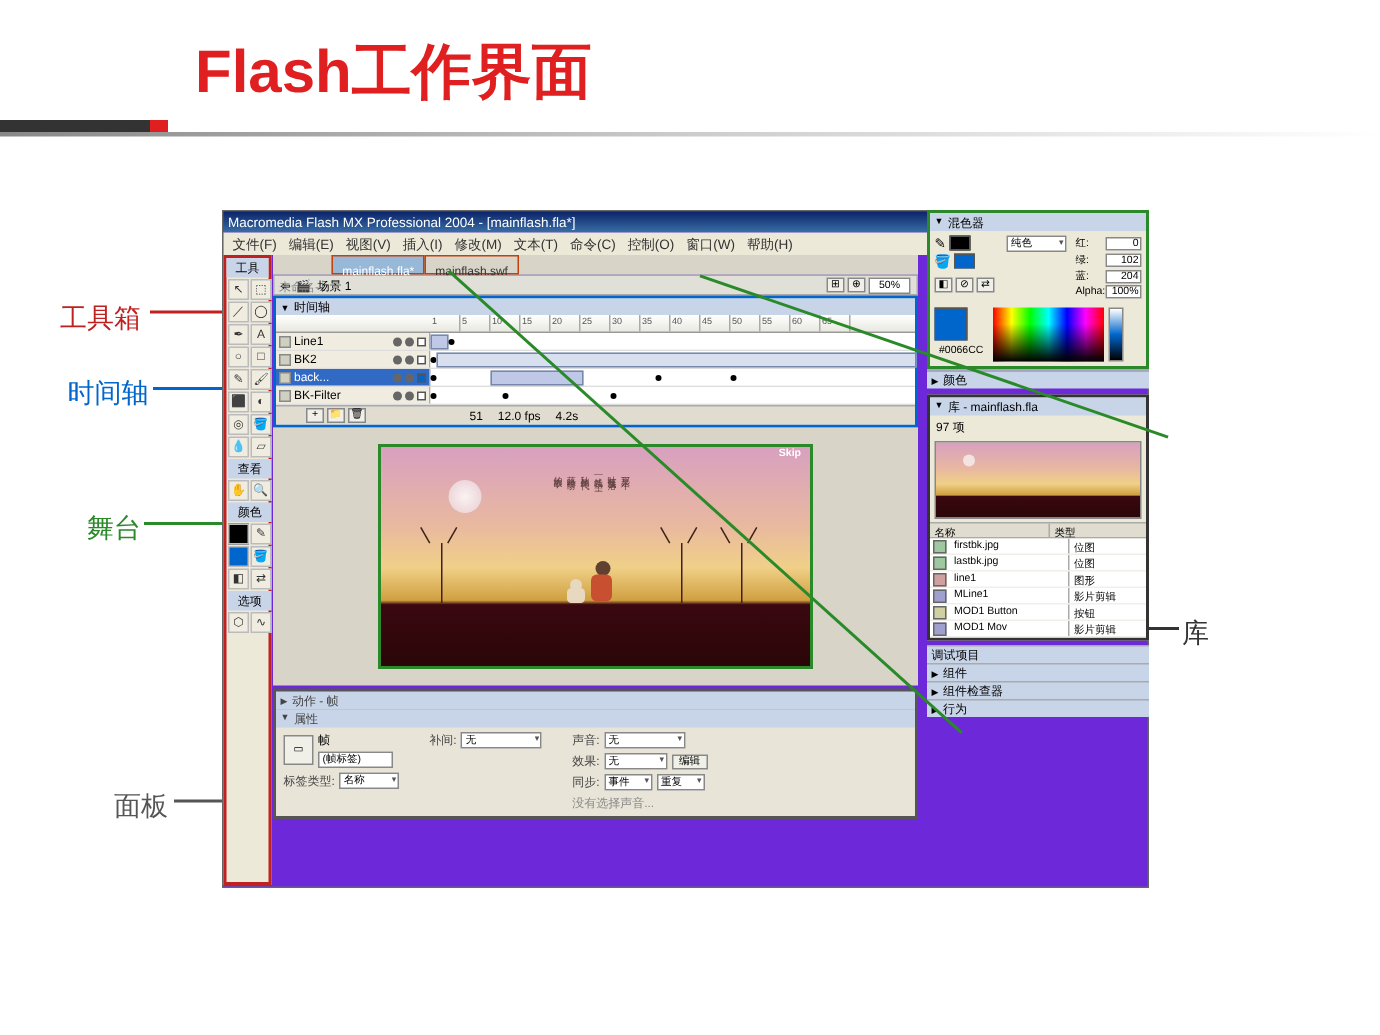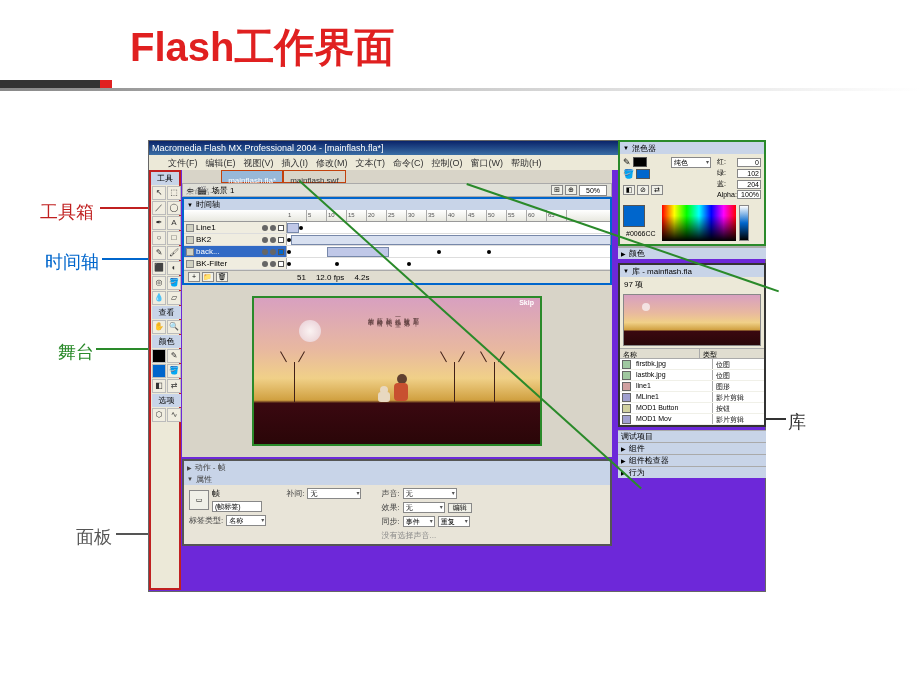--- a/index.html
+++ b/index.html
@@ -21,21 +21,21 @@
 .pl-timeline { top: 258px; left: 102px; width: 94px; height: 2px; background: #0066cc; }
 .pl-stage { top: 348px; left: 96px; width: 168px; height: 2px; background: #2a8a2a; }
 .pl-panel { top: 533px; left: 116px; width: 75px; height: 2px; background: #555; }
 .pl-library { top: 418px; left: 764px; width: 22px; height: 2px; background: #333; }
 
 .app-window { position: absolute; top: 140px; left: 148px; width: 618px; height: 452px; background: #6d28d9; border: 1px solid #666; font-size: 9px; }
 .titlebar { height: 14px; background: linear-gradient(#0a246a, #3a6ea5); color: #fff; display: flex; align-items: center; justify-content: space-between; padding: 0 3px; }
 .titlebar-text { font-size: 9px; }
 .win-btns { display: flex; gap: 2px; }
 .win-btn { width: 12px; height: 10px; background: #e0e0d0; border: 1px solid #888; font-size: 7px; text-align: center; line-height: 8px; }
-.menubar { height: 15px; background: #ece9d8; display: flex; gap: 8px; padding: 2px 19px; font-size: 9px; color: #333; }
+.menubar { height: 15px; background: #ece9d8; display: flex; gap: 8px; padding: 2px 6px; font-size: 9px; color: #333; }
 .menubar span { cursor: default; }
 
 .toolbox { position: absolute; top: 29px; left: 0; width: 32px; height: 420px; background: #ece9d8; border: 2px solid #c02020; display: flex; flex-direction: column; }
 .toolbox-title { background: #c8d4e8; font-size: 8px; padding: 1px 2px; text-align: center; }
 .tool-grid { display: grid; grid-template-columns: 14px 14px; gap: 1px; padding: 1px; }
 .tool { width: 14px; height: 14px; background: #f0ede0; border: 1px solid #bbb; font-size: 8px; text-align: center; line-height: 12px; color: #333; }
 .tool-label { grid-column: 1 / 3; font-size: 8px; text-align: center; padding: 1px 0; background: #c8d4e8; }
 
 .main-area { position: absolute; top: 29px; left: 33px; width: 430px; height: 420px; }
 .doc-tabs { height: 13px; background: #d8d4c8; display: flex; font-size: 8px; }
@@ -55,21 +55,21 @@
 .tl-layer-row { height: 12px; display: flex; border-bottom: 1px solid #ddd; }
 .tl-layer-name { width: 103px; display: flex; align-items: center; gap: 2px; padding-left: 2px; font-size: 8px; background: #f0ede0; border-right: 1px solid #aaa; }
 .tl-layer-name.selected { background: #316ac5; color: #fff; }
 .layer-icon { width: 8px; height: 8px; background: #d0d0c0; border: 1px solid #888; }
 .layer-dots { margin-left: auto; display: flex; gap: 2px; padding-right: 2px; }
 .layer-dot { width: 6px; height: 6px; border-radius: 50%; background: #666; }
 .layer-sq { width: 6px; height: 6px; background: #fff; border: 1px solid #555; }
 .tl-layer-frames { flex: 1; background: #fff; position: relative; display: flex; }
 .keyframe { width: 4px; height: 4px; border-radius: 50%; background: #000; position: absolute; top: 4px; }
 .tween-span { position: absolute; top: 1px; height: 10px; background: #c0c8e8; border: 1px solid #78a; }
-.tl-footer { height: 13px; background: #e0ddd0; display: flex; align-items: center; font-size: 8px; gap: 6px; padding: 0 4px; border-top: 1px solid #aaa; }
+.tl-footer { height: 13px; background: #e0ddd0; display: flex; align-items: center; font-size: 8px; gap: 6px; padding: 0 20px; border-top: 1px solid #aaa; }
 .tl-footer-left { width: 103px; display: flex; gap: 2px; }
 .tl-footer-stats { display: flex; gap: 10px; }
 
 .stage-area { height: 172px; background: #d8d4c8; display: flex; align-items: center; justify-content: center; overflow: hidden; }
 .stage-canvas { width: 290px; height: 150px; border: 2px solid #2a8a2a; position: relative; background: linear-gradient(#d8a0c0 0%, #e8b8a0 35%, #f0d088 55%, #d0a040 70%, #3a0810 72%, #2a0608 100%); }
 .stage-moon { position: absolute; top: 22px; left: 45px; width: 22px; height: 22px; border-radius: 50%; background: radial-gradient(#fff, #e8d0d8); opacity: 0.85; }
 .stage-skip { position: absolute; top: 1px; right: 6px; font-size: 7px; color: #fff; font-weight: bold; }
 .stage-person { position: absolute; bottom: 42px; left: 140px; width: 16px; height: 28px; }
 .stage-person .head { width: 10px; height: 10px; border-radius: 50%; background: #604030; position: absolute; top: 0; left: 3px; }
 .stage-person .body { width: 14px; height: 18px; background: #c85030; position: absolute; top: 9px; border-radius: 4px; }

